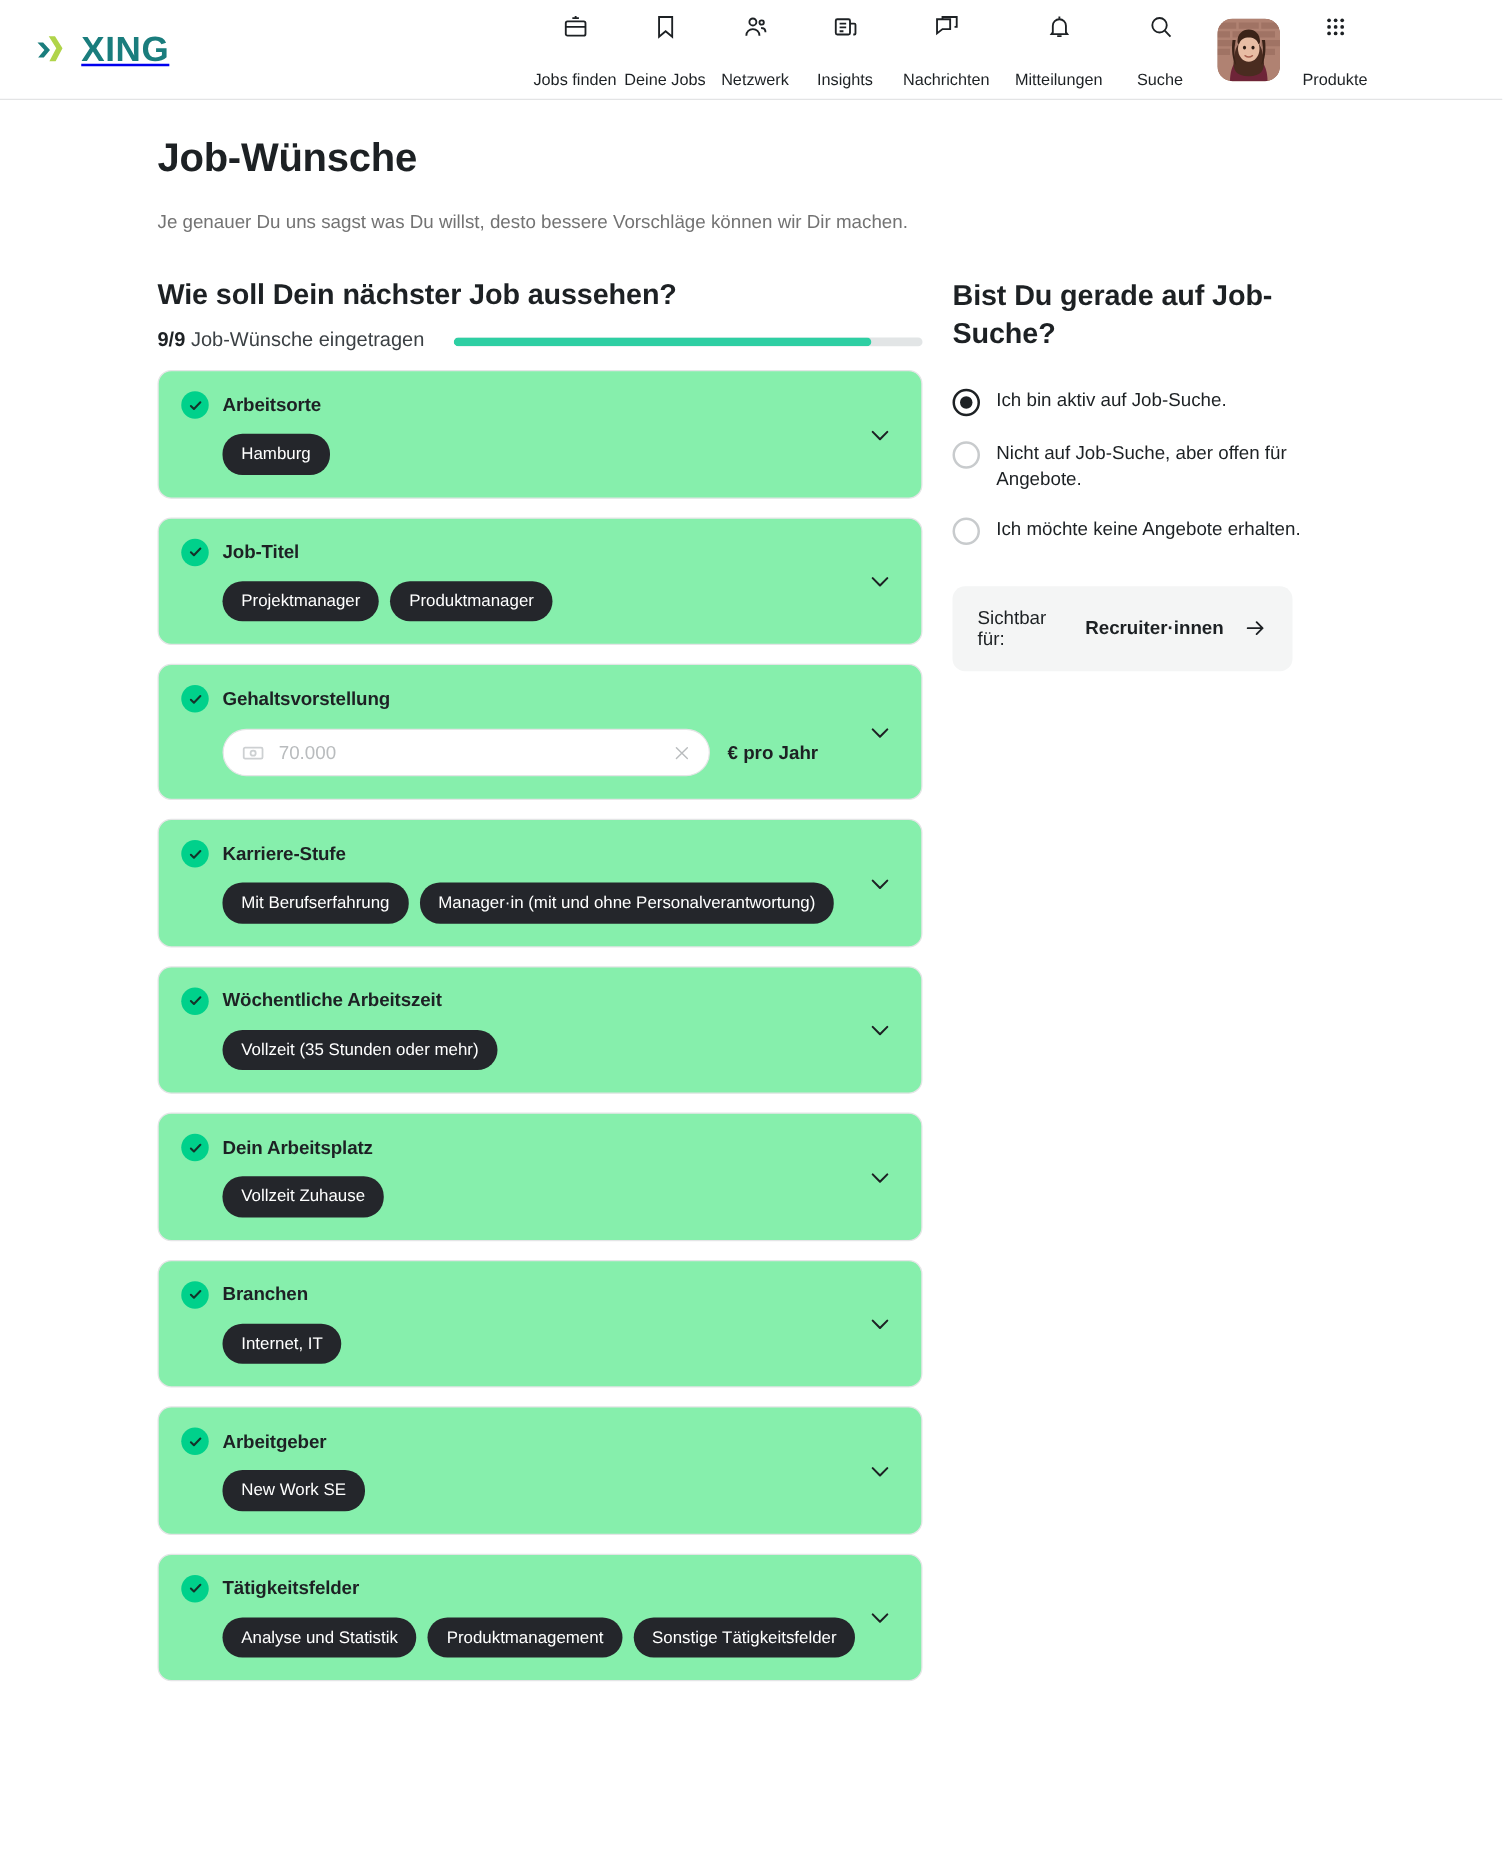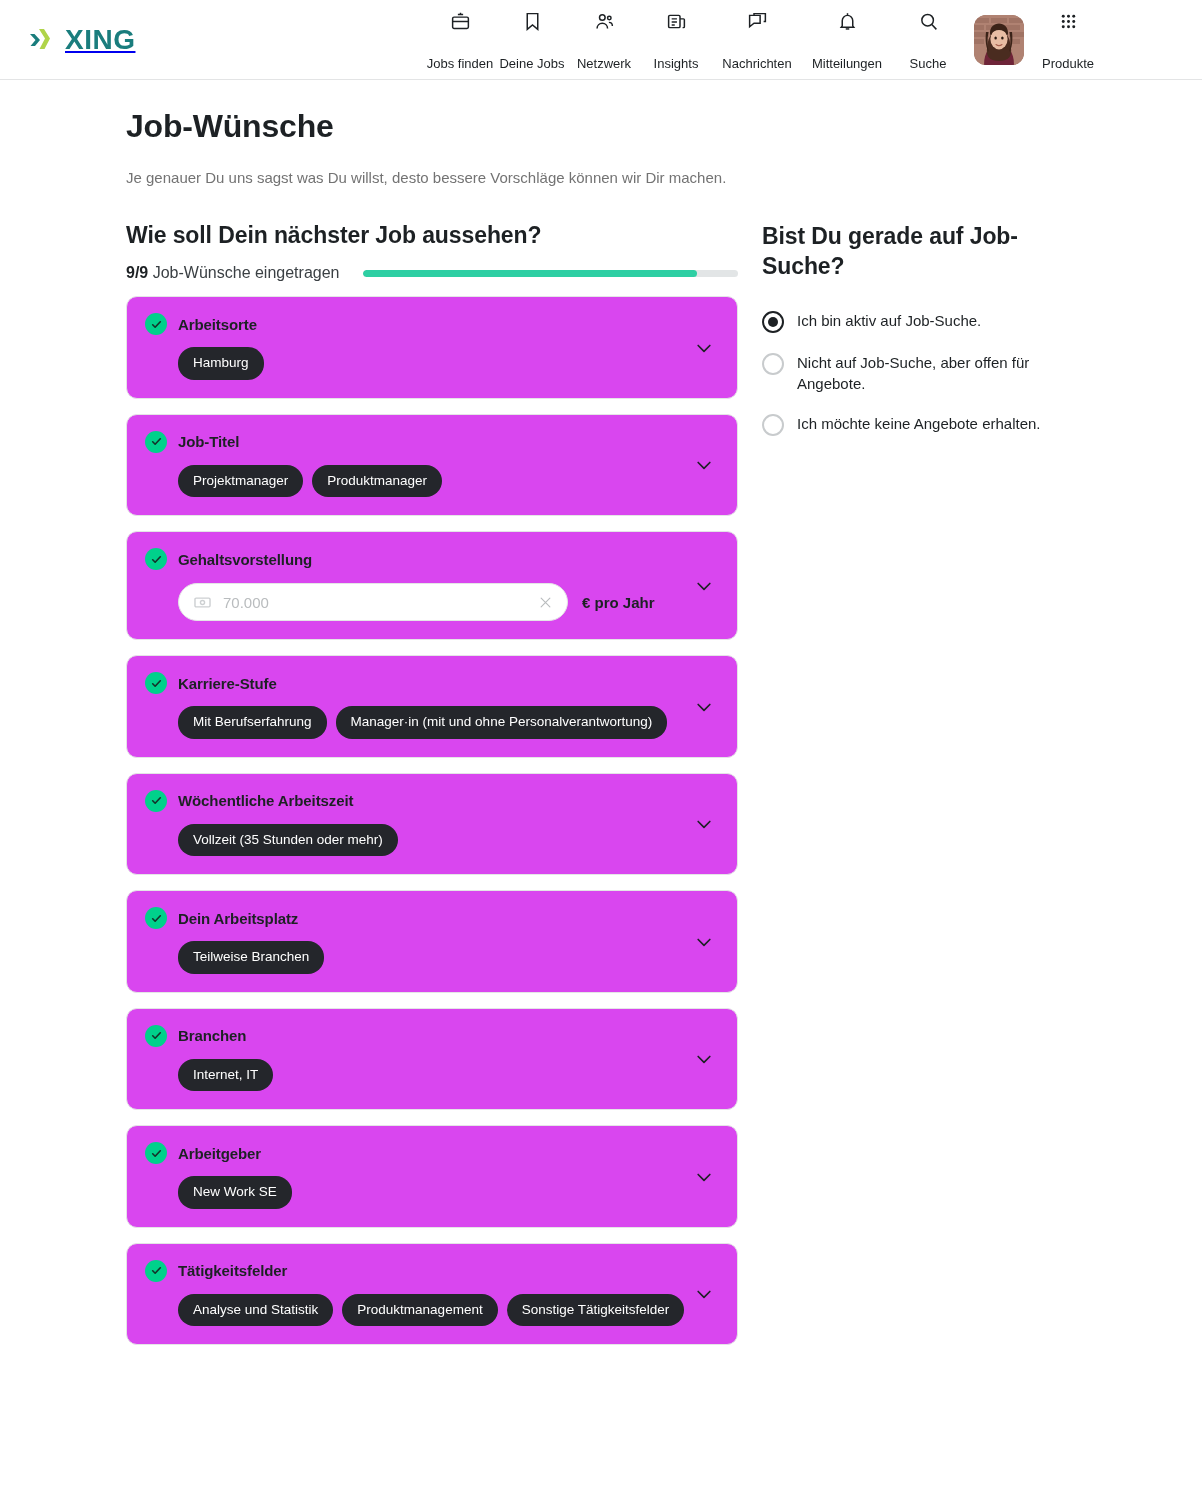--- a/index.html
+++ b/index.html
@@ -125,21 +125,21 @@
     height: 100%;
     background: #2ecfa3;
     border-radius: 4px;
   }
 
   
   .cards { margin-top: 14px; display: flex; flex-direction: column; gap: 15px; }
   .card {
     border: 1px solid #e4e5e6;
     border-radius: 11px;
-    background: #d946ef;
+    background: #86efac;
     padding: 16px 18px 18px 18px;
     position: relative;
     cursor: pointer;
   }
   .card-head { display: flex; align-items: center; gap: 11px; }
   .check {
     width: 22px; height: 22px;
     border-radius: 50%;
     background: #00d18b;
     display: flex; align-items: center; justify-content: center;
@@ -514,21 +514,21 @@
           <div class="card">
             <div class="card-head">
               <span class="check" style="background:#00d18b">
                 <svg width="13" height="13" viewBox="0 0 24 24" fill="none" stroke="#13332a" stroke-width="3" stroke-linecap="round" stroke-linejoin="round">
                   <path d="M5 12.5l4.5 4.5L19 7"></path>
                 </svg>
               </span>
               <span class="card-title">Dein Arbeitsplatz</span>
             </div>
             <div class="tags">
-              <span class="tag">Teilweise Branchen</span>
+              <span class="tag">Vollzeit Zuhause</span>
             </div>
             <span class="chevron">
               <svg width="20" height="20" viewBox="0 0 24 24" fill="none" stroke="#1d2124" stroke-width="2" stroke-linecap="round" stroke-linejoin="round">
                 <path d="M5 9l7 7 7-7"></path>
               </svg>
             </span>
           </div>
           <div class="card">
             <div class="card-head">
               <span class="check" style="background:#00d18b">
@@ -601,16 +601,25 @@
           <label class="radio-row">
             <span class="radio off"></span>
             <span class="radio-label">Nicht auf Job-Suche, aber offen für Angebote.</span>
           </label>
           <label class="radio-row">
             <span class="radio off"></span>
             <span class="radio-label">Ich möchte keine Angebote erhalten.</span>
           </label>
         </div>
 
+      <div class="visible-box">
+        <span class="visible-label">Sichtbar für:</span>
+        <span class="visible-value">Recruiter·innen</span>
+        <span class="visible-arrow">
+          <svg width="19" height="19" viewBox="0 0 24 24" fill="none" stroke="#1d2124" stroke-width="1.9" stroke-linecap="round" stroke-linejoin="round">
+            <path d="M4 12h15M13 6l6 6-6 6"></path>
+          </svg>
+        </span>
+      </div>
 
     </div>
   </div>
 </div>
 
 </body></html>

